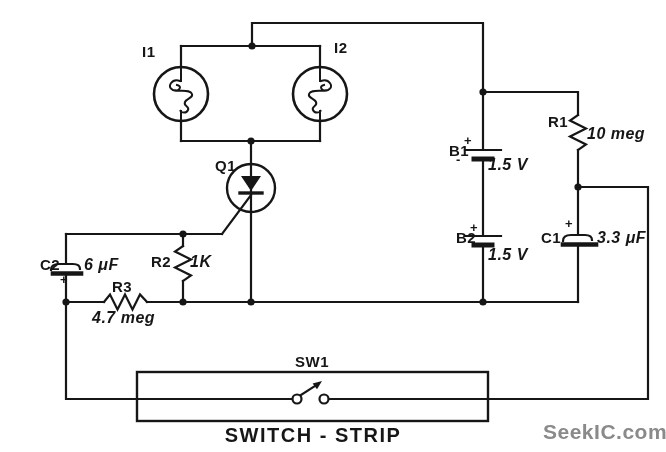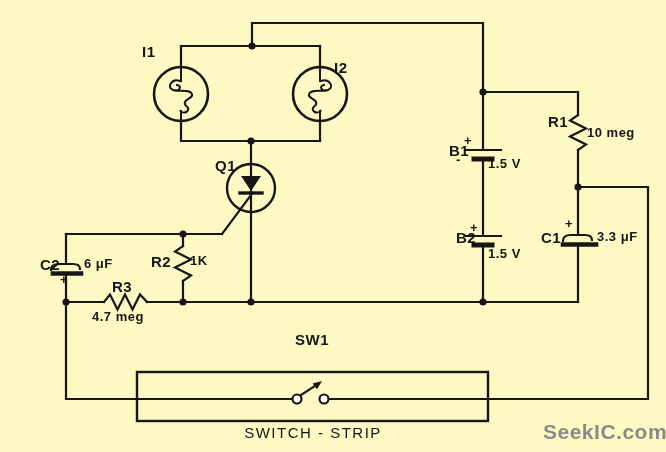--- a/index.html
+++ b/index.html
@@ -1,28 +1,28 @@
 <!DOCTYPE html>
 <html><head>
 <meta charset="utf-8">
 <style>
   html,body{margin:0;padding:0;background:#e8e8e8;}
   .stage{
-    position:relative;width:666px;height:452px;background:#fef9c3;
+    position:relative;width:666px;height:452px;background:#ffffff;
     font-family:"Liberation Sans","DejaVu Sans",sans-serif;overflow:hidden;
   }
   .stage svg{position:absolute;left:0;top:0;}
   .lbl{
     position:absolute;color:#161616;font-weight:700;font-size:15px;
     letter-spacing:0.5px;white-space:nowrap;line-height:1;
   }
-  .val{font-size:13px;}
+  .val{font-size:16px;font-style:italic;}
   .pol{position:absolute;color:#161616;font-weight:700;font-size:13px;line-height:1;}
   .caption{
-    position:absolute;color:#161616;font-weight:400;font-size:15px;
+    position:absolute;color:#161616;font-weight:700;font-size:20px;
     letter-spacing:1.5px;transform:translateX(-50%);white-space:nowrap;line-height:1;
   }
   .sw1lbl{position:absolute;transform:translateX(-50%);}
   .watermark{
     position:absolute;color:#8a8a8a;font-weight:700;font-size:21px;
     letter-spacing:0.5px;line-height:1;
   }
 </style>
 </head>
 <body>
@@ -148,21 +148,21 @@
         <circle cx="578" cy="187" r="3.6"></circle>
         <circle cx="66" cy="302" r="3.6"></circle>
         <circle cx="183" cy="302" r="3.6"></circle>
         <circle cx="251" cy="302" r="3.6"></circle>
         <circle cx="483" cy="302" r="3.6"></circle>
       </g>
     </g>
   </svg>
 
   <div class="lbl" style="left:142px;top:44px">I1</div>
-  <div class="lbl" style="left:334px;top:60px">I2</div>
+  <div class="lbl" style="left:334px;top:40px">I2</div>
   <div class="lbl" style="left:215px;top:158px">Q1</div>
 
   <div class="lbl" style="left:449px;top:143px">B1</div>
   <div class="lbl val" style="left:488px;top:157px">1.5 V</div>
   <div class="lbl" style="left:456px;top:230px">B2</div>
   <div class="lbl val" style="left:488px;top:247px">1.5 V</div>
 
   <div class="lbl" style="left:548px;top:114px">R1</div>
   <div class="lbl val" style="left:587px;top:126px">10 meg</div>
 
@@ -171,21 +171,21 @@
 
   <div class="lbl" style="left:112px;top:279px">R3</div>
   <div class="lbl val" style="left:92px;top:310px">4.7 meg</div>
 
   <div class="lbl" style="left:541px;top:230px">C1</div>
   <div class="lbl val" style="left:597px;top:230px">3.3 μF</div>
 
   <div class="lbl" style="left:40px;top:257px">C2</div>
   <div class="lbl val" style="left:84px;top:257px">6 μF</div>
 
-  <div class="lbl sw1lbl" style="left:312px;top:332px">SW1</div>
+  <div class="lbl sw1lbl" style="left:312px;top:354px">SW1</div>
   <div class="caption" style="left:313px;top:425px">SWITCH - STRIP</div>
 
   <div class="pol" style="left:464px;top:134px">+</div>
   <div class="pol" style="left:456px;top:153px">-</div>
   <div class="pol" style="left:470px;top:221px">+</div>
   <div class="pol" style="left:565px;top:217px">+</div>
   <div class="pol" style="left:60px;top:273px">+</div>
 
   <div class="watermark" style="left:543px;top:421px">SeekIC.com</div>
 

